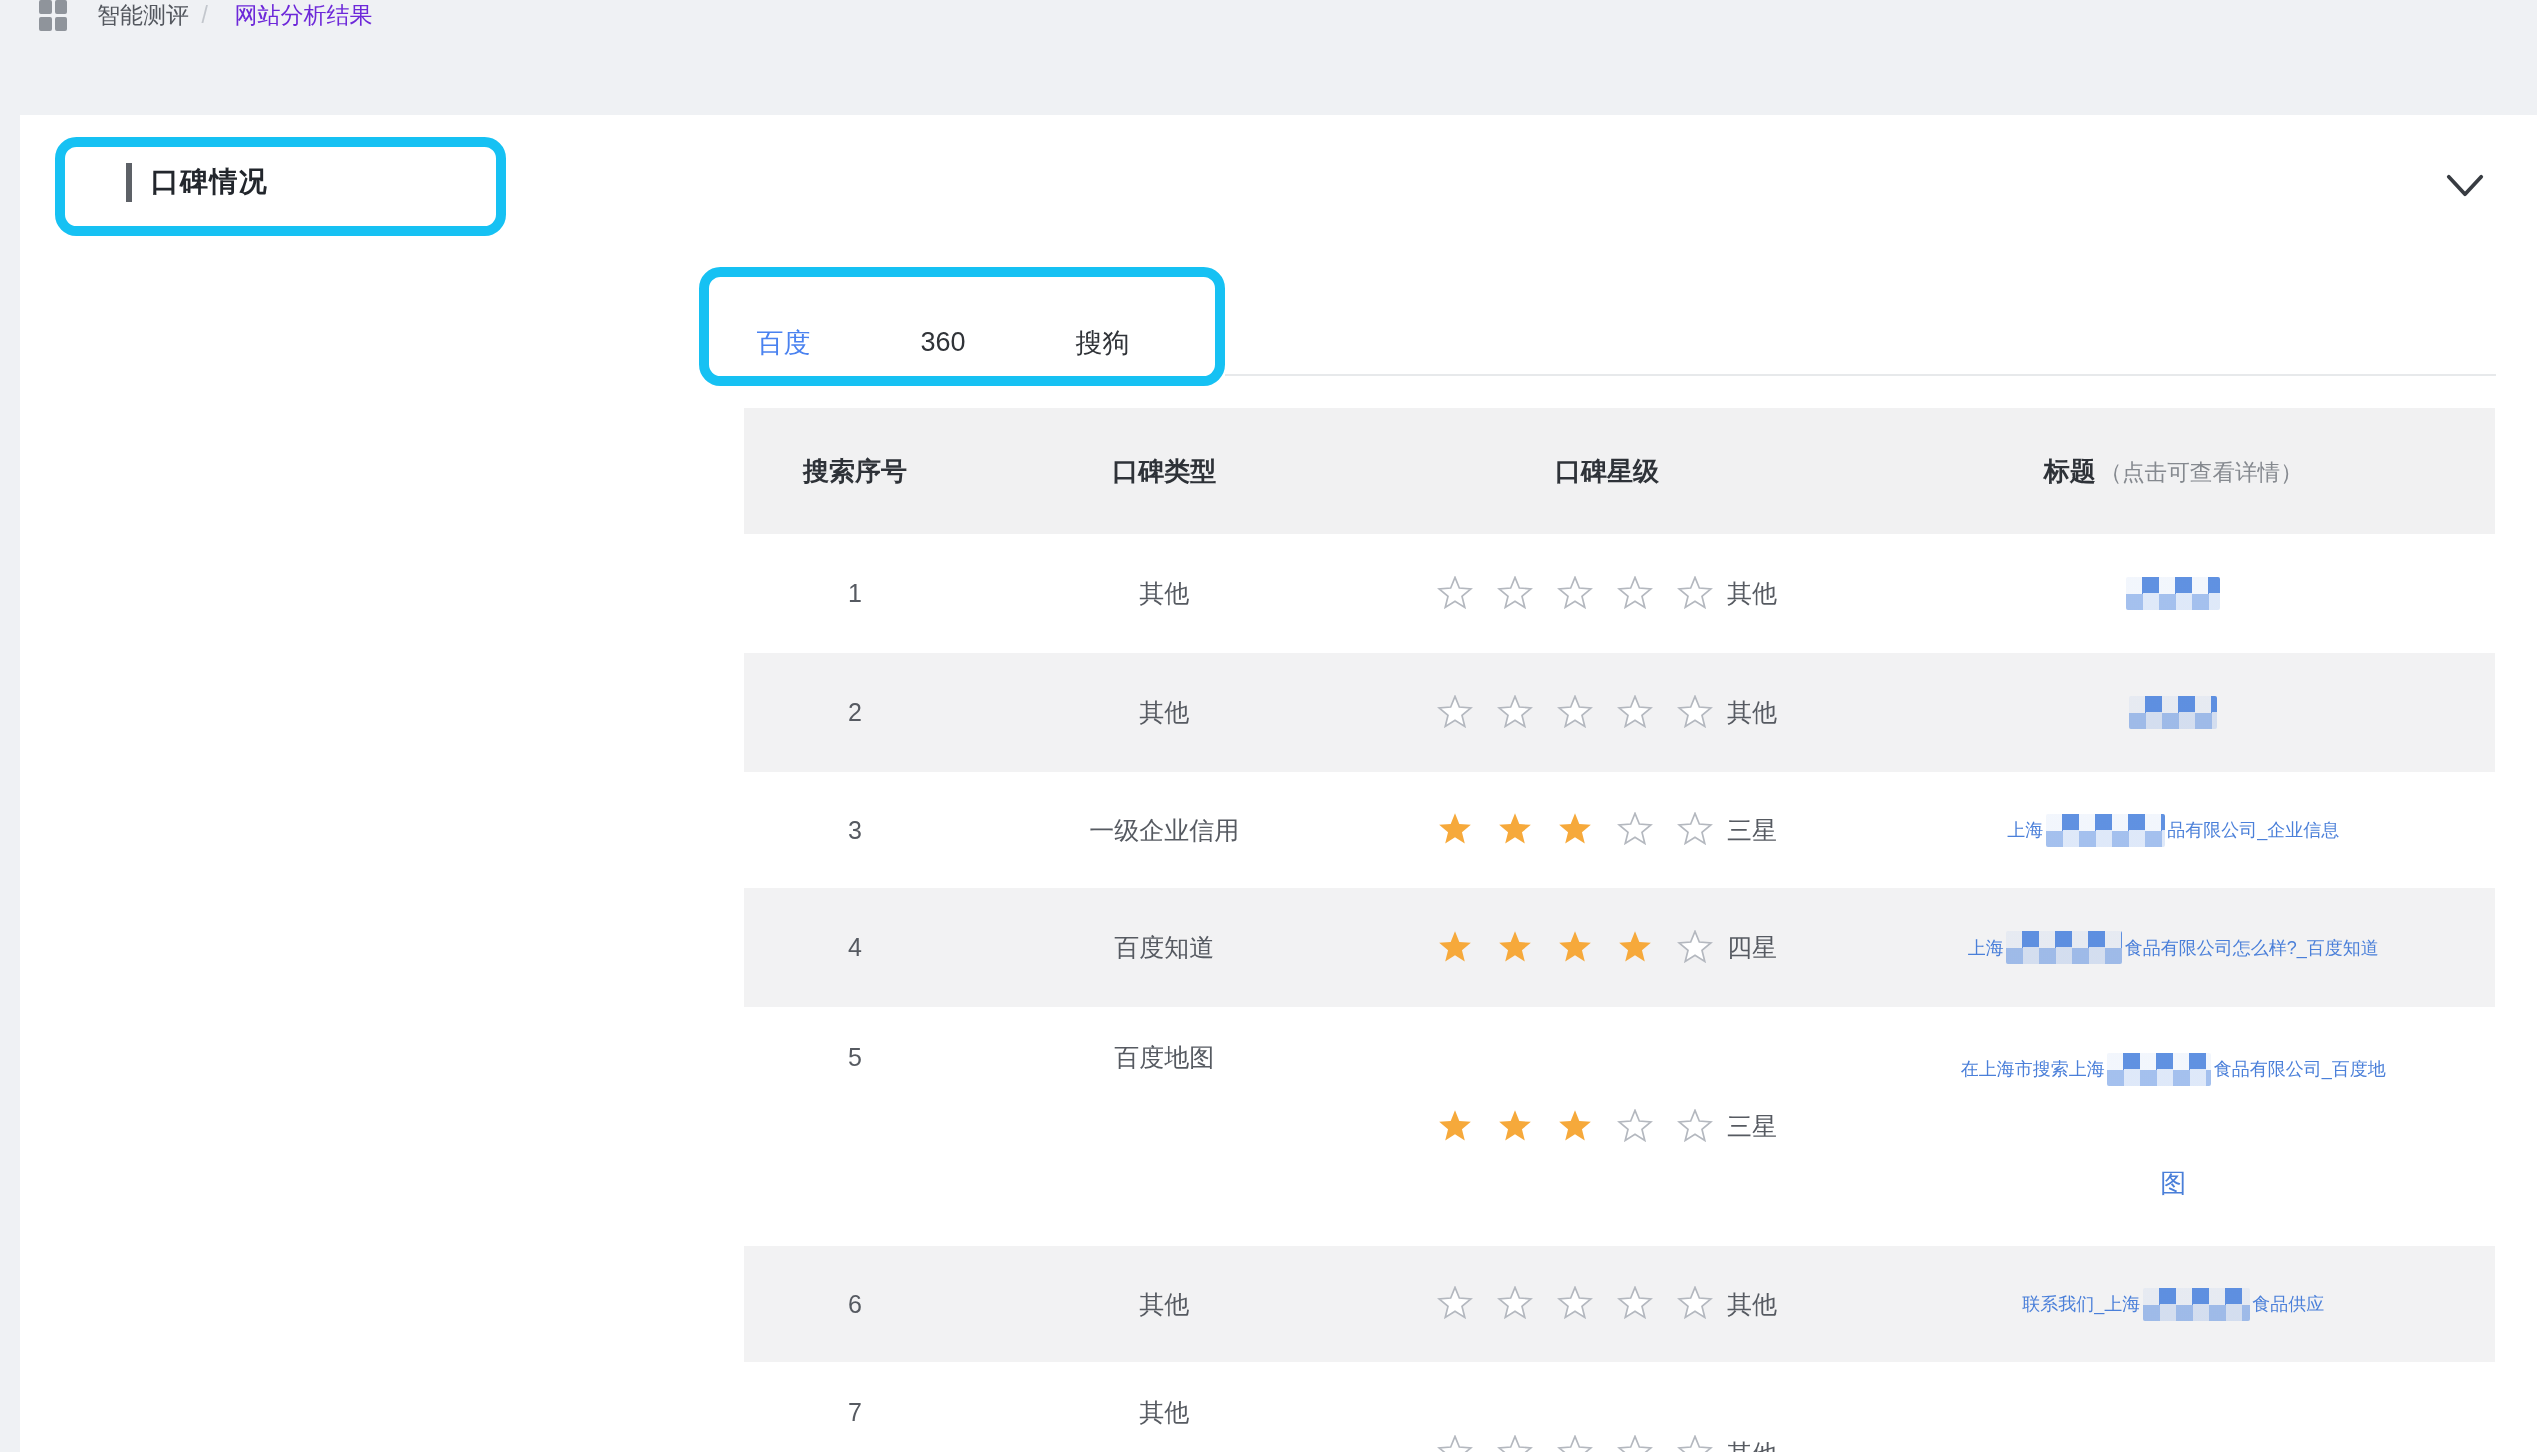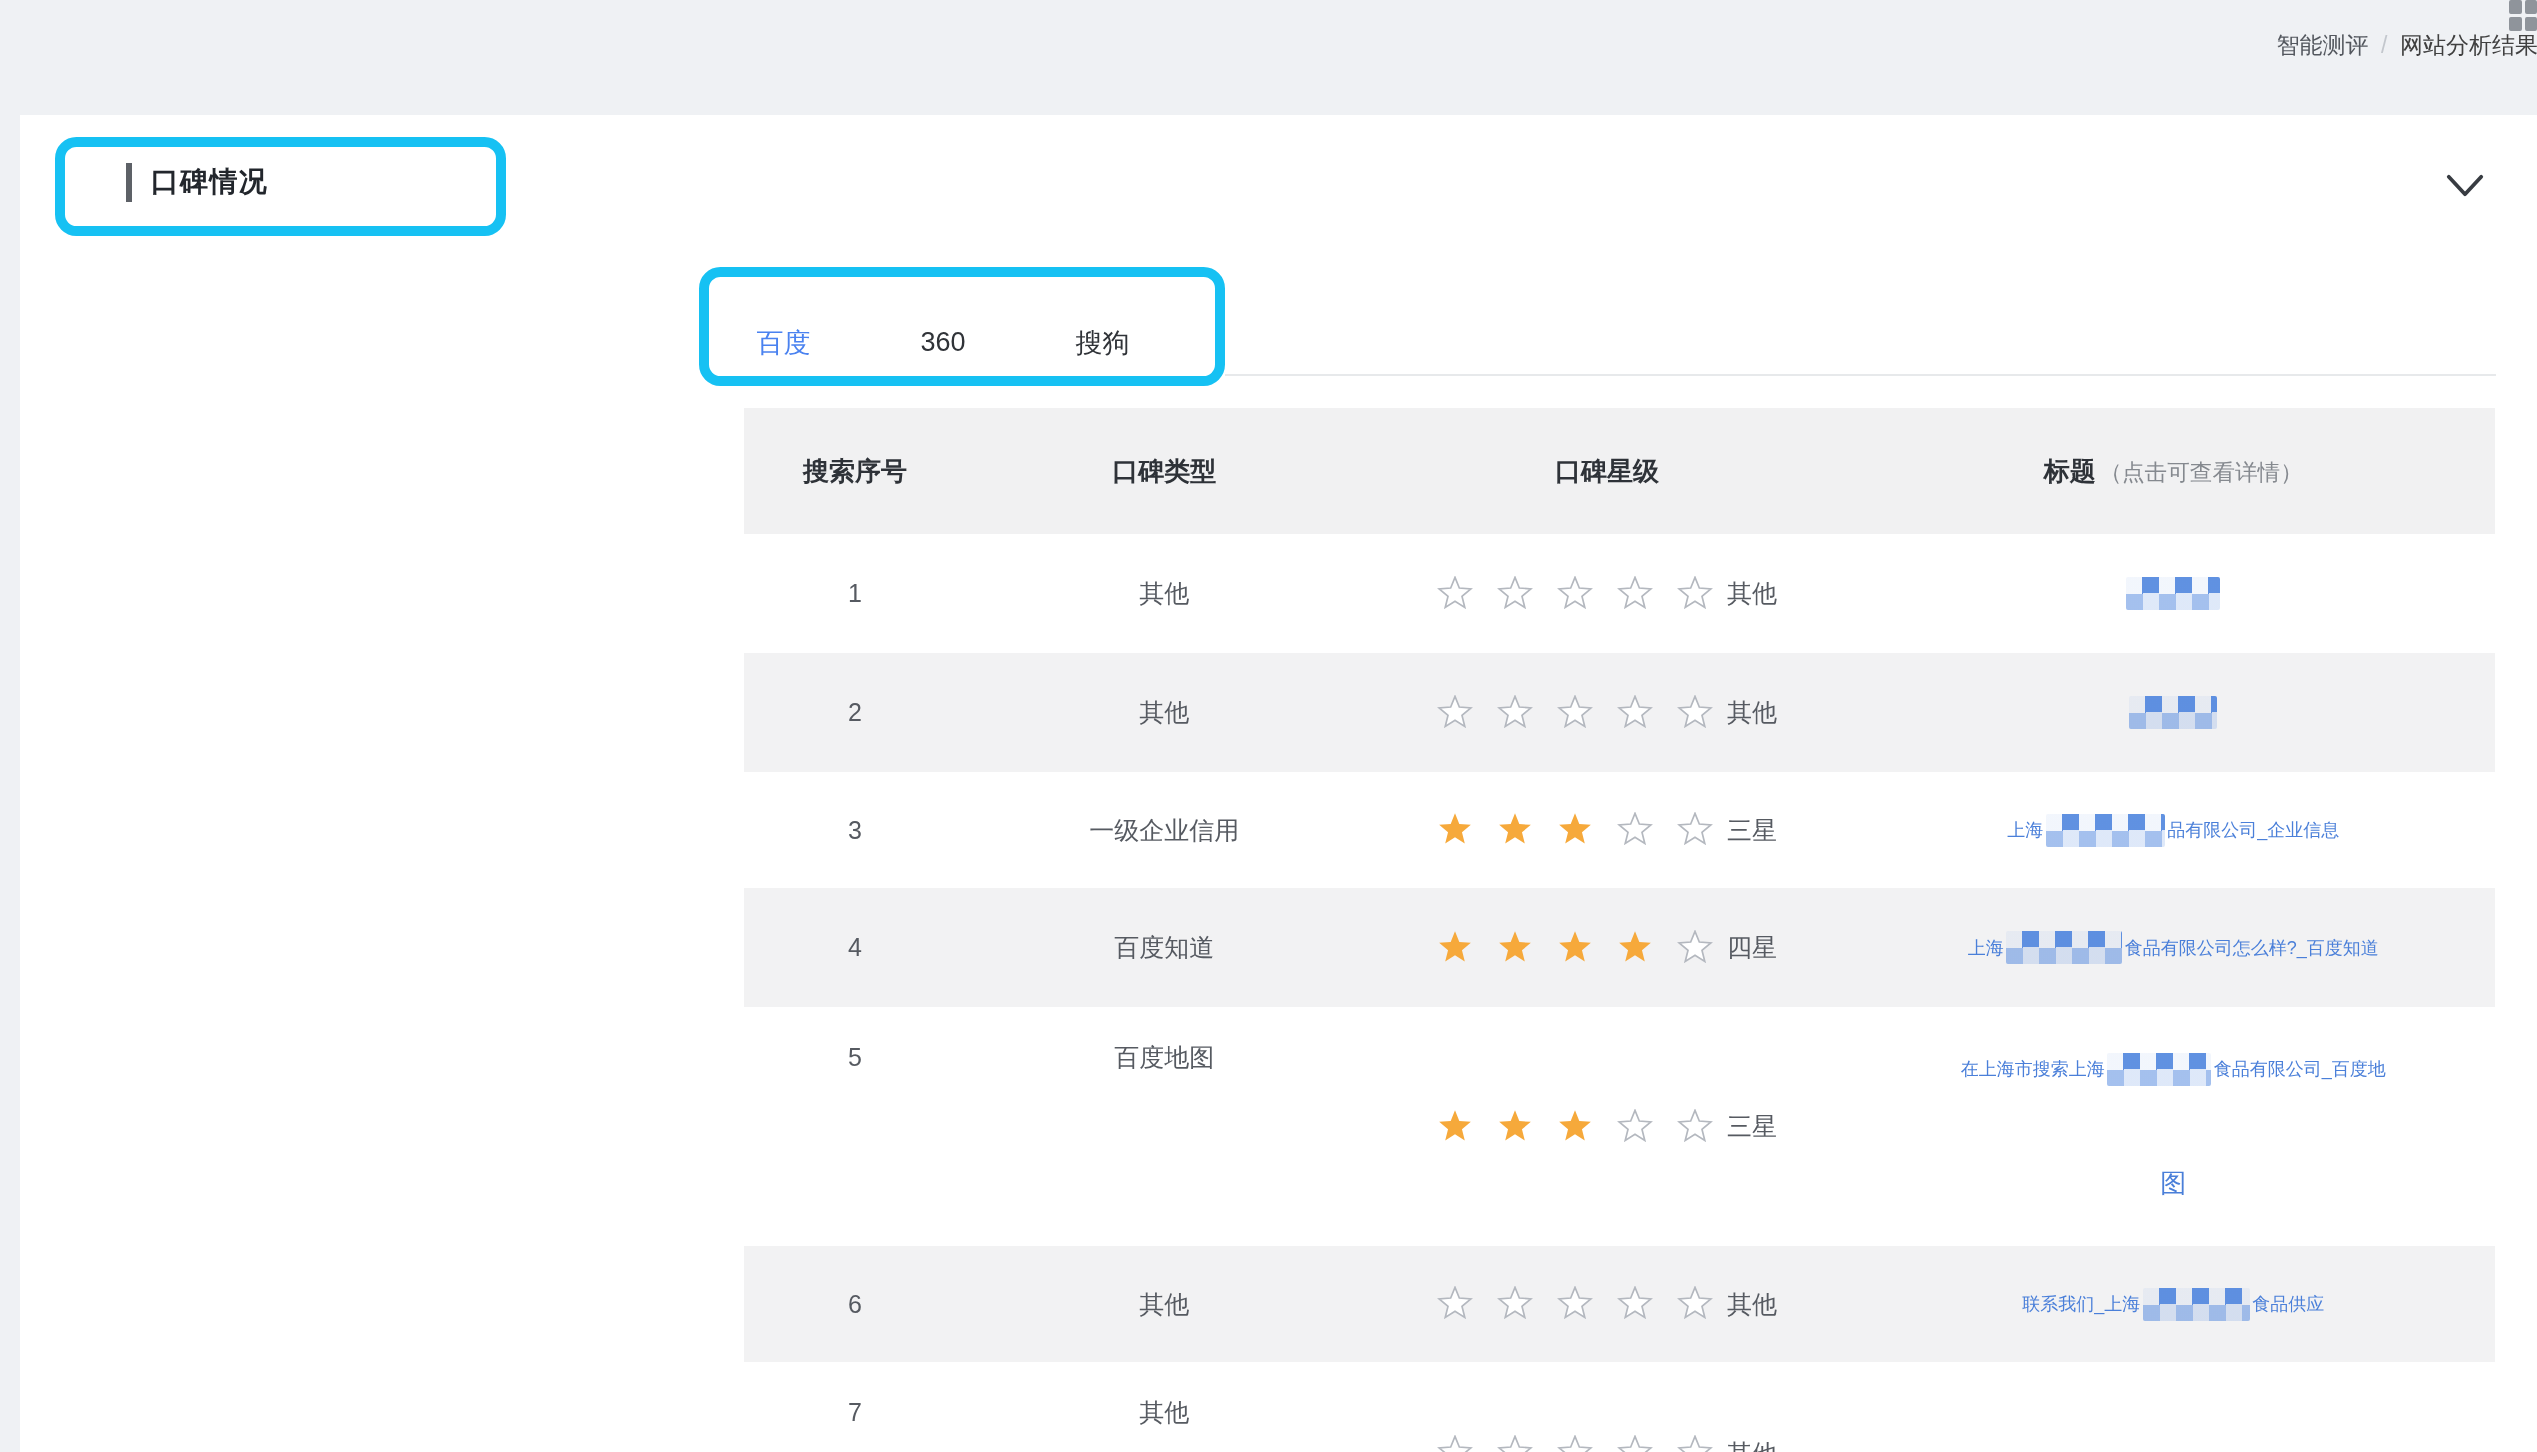--- a/index.html
+++ b/index.html
@@ -9,28 +9,28 @@
   }
   *{margin:0;padding:0;box-sizing:border-box;}
   html,body{width:2538px;height:1452px;}
   body{
     font-family:"Liberation Sans","DejaVu Sans",sans-serif;
     background:var(--bg); overflow:hidden; position:relative;
   }
   
   .topbar{
     position:absolute; left:0; top:0; width:2538px; height:115px;
-    background:var(--bg); display:flex; align-items:flex-end; padding-left:39px;flex-direction:column;
+    background:var(--bg); display:flex; align-items:flex-start; padding-left:39px;
   }
   .grid-icon{width:29px;height:30px;display:grid;grid-template-columns:12.6px 12.6px;grid-template-rows:14px 14px;gap:3.1px;}
   .grid-icon i{background:#8f949b;border-radius:1.9px;display:block;}
   .breadcrumb{margin-left:29px;font-size:23px;display:flex;align-items:center;}
   .bc-parent{color:#53575e;}
   .bc-sep{color:#c3c7cd;margin:0 12.6px;}
-  .bc-current{color:#404040;}
+  .bc-current{color:#6d28d9;margin-left:14px;}
   
   .card{
     position:absolute; left:19.5px; top:115px; width:2518px; height:1337px;
     background:var(--card);
   }
   .section-title{
     position:absolute; left:106px; top:48px; height:44px;
     display:flex; gap:19px;
   }
   .title-bar{width:6.3px;height:39px;background:#5d6167;}

